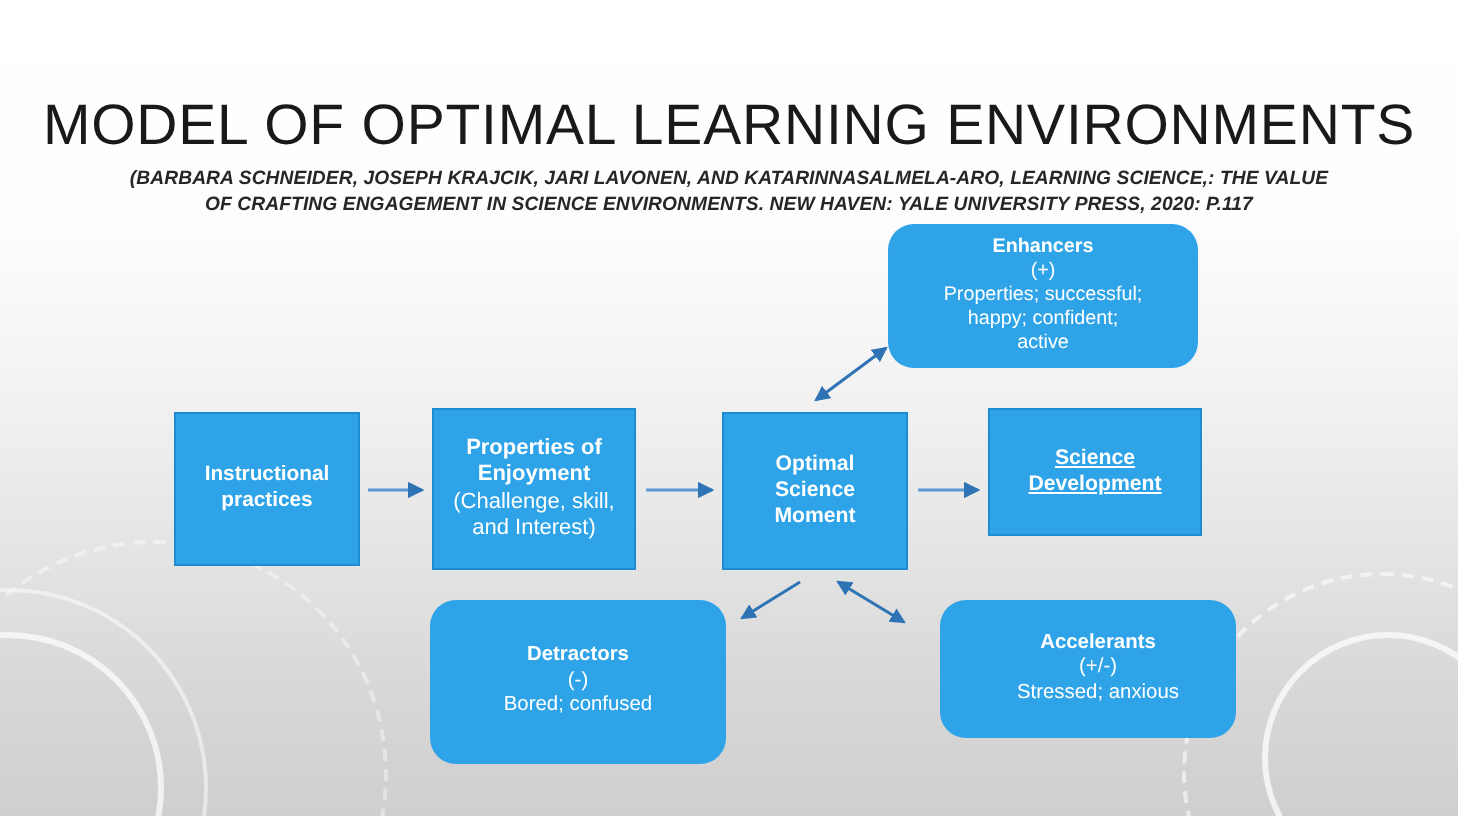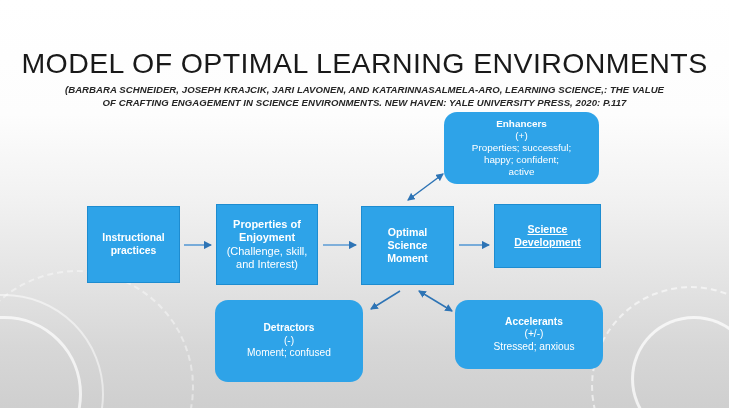--- a/index.html
+++ b/index.html
@@ -114,21 +114,21 @@
   .node .lines { width: 100%; }
   .node .ln { display: block; }
   .node .ln.reg { font-weight: 400; }
 
   #node-instructional { left: 87px;  top: 206px; width: 93px;  height: 77px; font-size: 10.4px; }
   #node-properties    { left: 216px; top: 204px; width: 102px; height: 81px; font-size: 11px; }
   #node-optimal       { left: 361px; top: 206px; width: 93px;  height: 79px; font-size: 10.6px; }
   #node-science       { left: 494px; top: 204px; width: 107px; height: 64px; font-size: 10.6px; text-decoration: underline; }
   #node-enhancers     { left: 444px; top: 112px; width: 155px; height: 72px; font-size: 9.9px; }
   #node-detractors    { left: 215px; top: 300px; width: 148px; height: 82px; font-size: 10.2px; }
-  #node-accelerants   { left: 455px; top: 300px; width: 148px; height: 69px; font-size: 10.2px; padding-left: 15px; }
+  #node-accelerants   { left: 470px; top: 300px; width: 148px; height: 69px; font-size: 10.2px; padding-left: 15px; }
 
   
   #connectors {
     position: absolute;
     left: 0; top: 0;
     width: 729px; height: 408px;
     pointer-events: none;
   }
 </style>
 </head>
@@ -211,21 +211,21 @@
       <span class="ln reg">Properties; successful;</span>
       <span class="ln reg">happy; confident;</span>
       <span class="ln reg">active</span>
     </span>
   </div>
 
   <div class="node round" id="node-detractors">
     <span class="lines">
       <span class="ln">Detractors</span>
       <span class="ln reg">(-)</span>
-      <span class="ln reg">Moment; confused</span>
+      <span class="ln reg">Bored; confused</span>
     </span>
   </div>
 
   <div class="node round" id="node-accelerants">
     <span class="lines">
       <span class="ln">Accelerants</span>
       <span class="ln reg">(+/-)</span>
       <span class="ln reg">Stressed; anxious</span>
     </span>
   </div>

